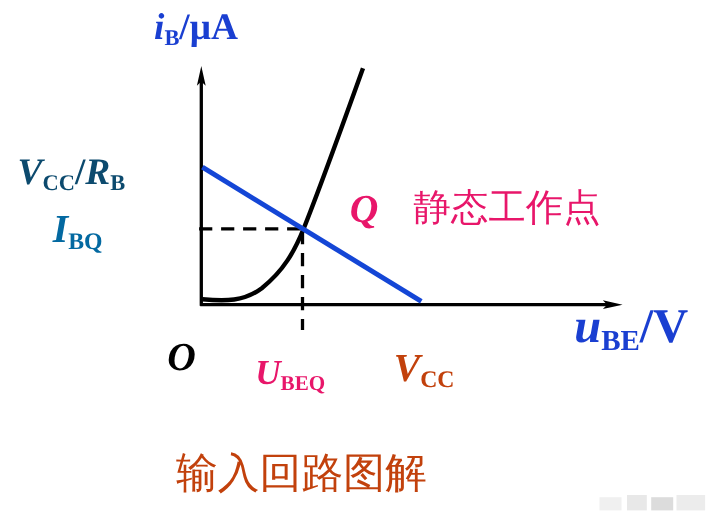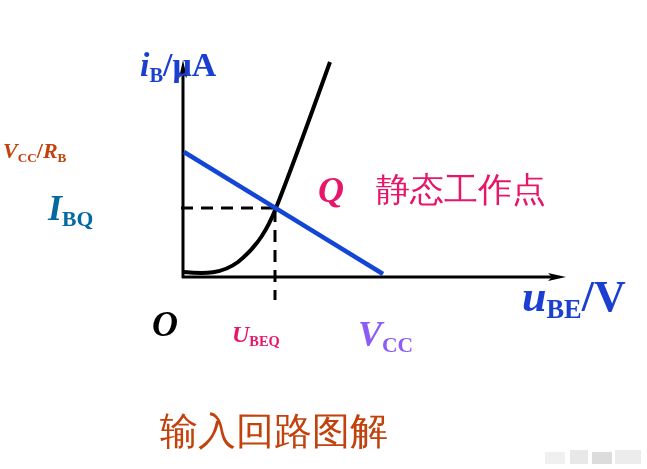--- a/index.html
+++ b/index.html
@@ -23,48 +23,48 @@
   <polygon points="566,277 548,273 552,277 548,281" fill="#000"></polygon>
 
   <line x1="181" y1="208" x2="275" y2="208" stroke="#000" stroke-width="3" stroke-dasharray="12,8"></line>
   <line x1="275" y1="210" x2="275" y2="300" stroke="#000" stroke-width="3" stroke-dasharray="12,8"></line>
 
   <path d="M184,272 C205,274 222,274 238,262 C258,246 268,228 276,208 C292,168 312,112 330,62" fill="none" stroke="#000" stroke-width="4"></path>
 
   <line x1="184" y1="152" x2="383" y2="274" stroke="#1446d6" stroke-width="4.5"></line>
 </svg>
 
-<div class="lbl" style="left:140px;top:8px;font-size:34px;color:#1a3fd1;margin-top:40px;">
+<div class="lbl" style="left:140px;top:8px;font-size:34px;color:#1a3fd1;">
   <span class="it">i</span><span class="sub">B</span><span>/μA</span>
 </div>
 
-<div class="lbl" style="left:3px;top:140px;font-size:22px;color:#c2410c;">
+<div class="lbl" style="left:16px;top:140px;font-size:34px;color:#0c4a6e;">
   <span class="it">V</span><span class="sub">CC</span><span>/</span><span class="it">R</span><span class="sub">B</span>
 </div>
 
 <div class="lbl" style="left:48px;top:190px;font-size:36px;color:#0369a1;">
   <span class="it">I</span><span class="sub">BQ</span>
 </div>
 
 <div class="lbl" style="left:318px;top:172px;font-size:36px;color:#e8166a;">
   <span class="it">Q</span>
 </div>
 <div class="cn" style="left:376px;top:172px;font-size:34px;color:#e8166a;">静态工作点</div>
 
 <div class="lbl" style="left:522px;top:275px;font-size:44px;color:#1a3fd1;">
   <span class="it">u</span><span class="sub">BE</span><span>/V</span>
 </div>
 
 <div class="lbl it" style="left:152px;top:306px;font-size:36px;color:#000;">O</div>
 
-<div class="lbl" style="left:232px;top:322px;font-size:24px;color:#e8166a;">
+<div class="lbl" style="left:232px;top:322px;font-size:32px;color:#e8166a;">
   <span class="it">U</span><span class="sub">BEQ</span>
 </div>
 
-<div class="lbl" style="left:358px;top:316px;font-size:36px;color:#8b5cf6;">
+<div class="lbl" style="left:358px;top:316px;font-size:36px;color:#c2410c;">
   <span class="it">V</span><span class="sub">CC</span>
 </div>
 
 <div class="cn" style="left:160px;top:412px;font-size:38px;color:#c2410c;">输入回路图解</div>
 
 <div>
   <div class="blur" style="left:545px;top:452px;width:20px;height:12px;background:#f0f0f0;"></div>
   <div class="blur" style="left:570px;top:450px;width:18px;height:14px;background:#e8e8e8;"></div>
   <div class="blur" style="left:592px;top:452px;width:20px;height:12px;background:#dcdcdc;"></div>
   <div class="blur" style="left:615px;top:450px;width:26px;height:14px;background:#ececec;"></div>

